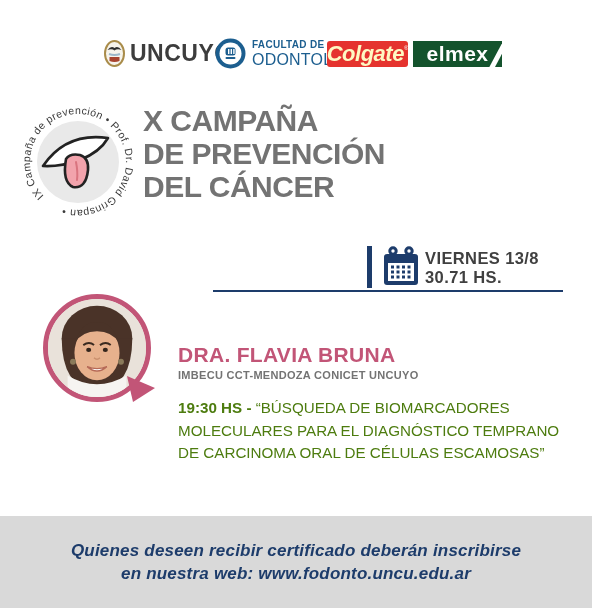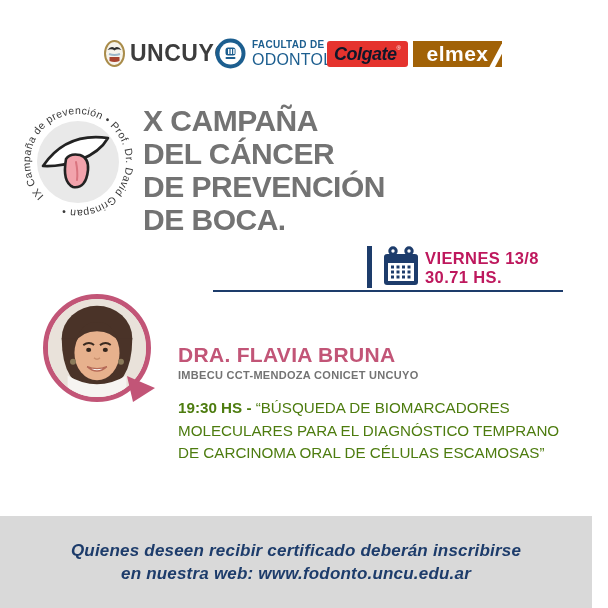--- a/index.html
+++ b/index.html
@@ -10,36 +10,36 @@
   
   .logo-row{position:absolute;top:38px;left:0;width:608px;height:32px;}
   .uncuyo{position:absolute;left:104px;top:2px;display:flex;align-items:center;gap:5px;}
   .uncuyo-label{font-size:23px;font-weight:700;color:#3d3d3d;letter-spacing:0.5px;}
   .fodon{position:absolute;left:215px;top:0;display:flex;align-items:center;gap:6px;}
   .fodon-text{line-height:1;}
   .fodon-line1{font-size:10px;font-weight:700;color:#1c5e8f;letter-spacing:0.3px;}
   .fodon-line2{font-size:16px;font-weight:500;color:#1c5e8f;letter-spacing:0.2px;margin-top:2px;}
   .colgate-box{position:absolute;left:327px;top:3px;width:81px;height:26px;background:#e5332e;border-radius:3px;
     display:flex;align-items:center;justify-content:center;}
-  .colgate-label{color:#0f172a;font-size:18px;font-weight:700;font-style:italic;letter-spacing:-0.5px;}
+  .colgate-label{color:#fef9c3;font-size:22px;font-weight:700;font-style:italic;letter-spacing:-0.5px;}
   .colgate-reg{color:#fff;font-size:6px;vertical-align:top;position:relative;top:-6px;}
-  .elmex-box{position:absolute;left:413px;top:3px;width:89px;height:26px;background:#a16207;
+  .elmex-box{position:absolute;left:413px;top:3px;width:89px;height:26px;background:#14532d;
     display:flex;align-items:center;justify-content:center;overflow:hidden;}
   .elmex-label{color:#fff;font-size:21px;font-weight:700;letter-spacing:0.5px;position:relative;z-index:2;}
   .elmex-slash{position:absolute;right:2px;top:-4px;width:5px;height:40px;background:#fff;transform:rotate(28deg);z-index:1;}
   
   .stamp{position:absolute;left:16px;top:100px;width:124px;height:124px;}
   
   .title{position:absolute;left:143px;top:104px;color:#737373;font-weight:700;
     font-size:30px;line-height:33px;letter-spacing:-0.5px;}
   
   .conferencia{position:absolute;left:214px;top:260px;font-size:19px;font-style:italic;font-weight:600;color:#1d3c6b;}
   .event-bar{position:absolute;left:367px;top:246px;width:5px;height:42px;background:#1d3c6b;}
   .calendar{position:absolute;left:384px;top:245px;}
-  .event-date{position:absolute;left:425px;top:249px;color:#be185d;font-weight:700;font-size:16.5px;line-height:19px;letter-spacing:0.4px;}
+  .event-date{position:absolute;left:425px;top:249px;color:#404040;font-weight:700;font-size:16.5px;line-height:19px;letter-spacing:0.4px;}
   .event-underline{position:absolute;left:213px;top:290px;width:350px;height:2px;background:#1d3c6b;}
   
   .photo-wrap{position:absolute;left:43px;top:294px;width:108px;height:108px;}
   .photo-circle{width:98px;height:98px;border-radius:50%;border:5px solid #c25577;overflow:hidden;background:#ece6e0;}
   .photo-tail{position:absolute;left:78px;top:82px;}
   .speaker-name{position:absolute;left:178px;top:343px;color:#c25577;font-weight:700;font-size:21px;letter-spacing:0.3px;}
   .speaker-affil{position:absolute;left:178px;top:369px;color:#737373;font-weight:700;font-size:11px;letter-spacing:0.3px;}
   .talk{position:absolute;left:178px;top:397px;width:400px;color:#4d7c0f;font-size:15.2px;line-height:22.5px;}
   .talk b{font-weight:700;}
   
@@ -103,23 +103,22 @@
 
       <path d="M 27 66 Q 50 32 92 38 Q 84 52 64 60 Q 44 67 27 66 Z" fill="#ffffff" stroke="#222222" stroke-width="2.6" stroke-linejoin="round"></path>
 
       <path d="M 50 59 Q 46 82 57 87 Q 70 89 72 70 Q 73 58 64 55 Q 54 53 50 59 Z" fill="#f2a3ac" stroke="#222222" stroke-width="2.6"></path>
       <path d="M 60 62 Q 62 72 61 80" stroke="#d9747f" stroke-width="2" fill="none" stroke-linecap="round"></path>
     </svg>
   </div>
 
   <div class="title">
     <div>X CAMPAÑA</div>
+    <div>DE PREVENCIÓN</div>
     <div>DEL CÁNCER</div>
-    <div>DE PREVENCIÓN</div>
-    <div>DE BOCA.</div>
   </div>
 
   <div class="event-bar"></div>
   <div class="calendar">
     <svg width="34" height="43" viewBox="0 0 34 43">
       <circle cx="9" cy="6" r="3.2" fill="none" stroke="#1d3c6b" stroke-width="3"></circle>
       <circle cx="25" cy="6" r="3.2" fill="none" stroke="#1d3c6b" stroke-width="3"></circle>
       <rect x="0" y="9" width="34" height="31" rx="3" fill="#1d3c6b"></rect>
       <rect x="4" y="18" width="26" height="18" fill="#ffffff"></rect>
       <g fill="#1d3c6b">

